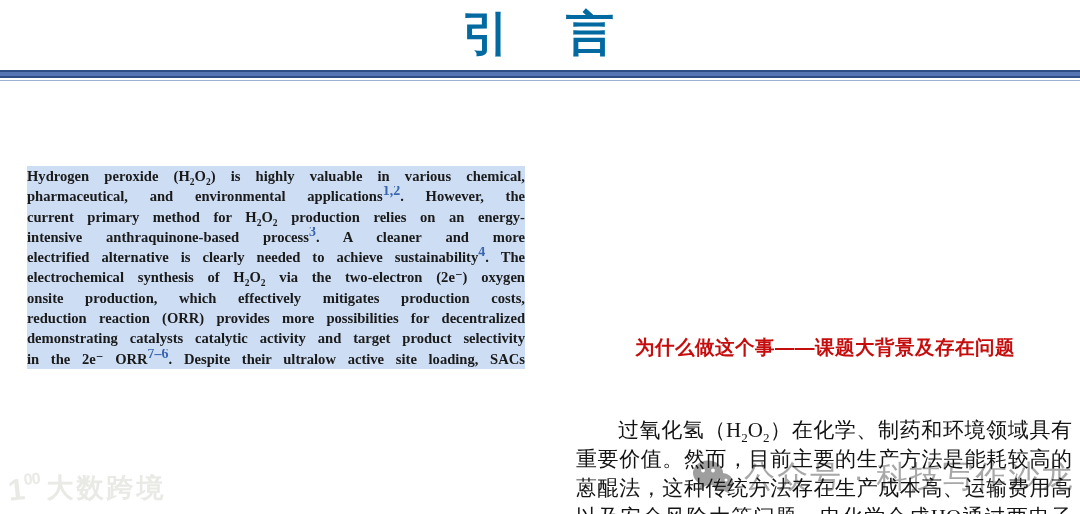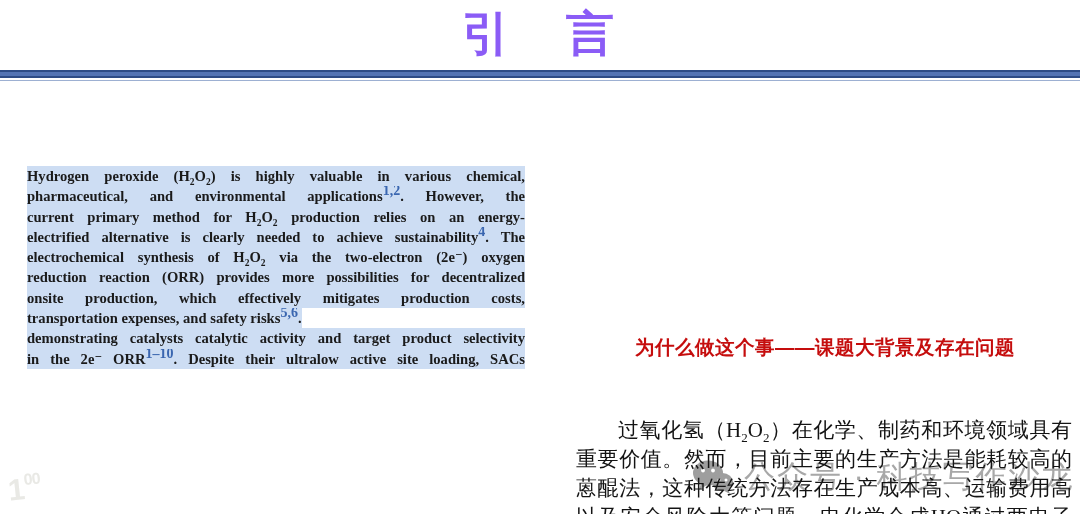--- a/index.html
+++ b/index.html
@@ -3,21 +3,21 @@
 <meta charset="utf-8">
 <style>
   html,body{margin:0;padding:0;background:#ffffff;}
   .slide{
     position:relative;width:1080px;height:514px;background:#ffffff;
     overflow:hidden;font-family:"Liberation Serif","DejaVu Serif",serif;
   }
   
   .title{
     position:absolute;top:2px;left:0;width:100%;text-align:center;
-    font-size:48px;font-weight:bold;color:#8b5cf6;
+    font-size:48px;font-weight:bold;color:#0369a1;
     font-family:"DejaVu Serif","Liberation Serif",serif;
     letter-spacing:4px;
   }
   
   .rule{position:absolute;top:70px;left:0;width:1080px;}
   .rule .a{height:2px;background:var(--rule-dark,#2e4c86);}
   .rule .b{height:4px;background:var(--rule-mid,#5474b4);}
   .rule .c{height:2px;background:var(--rule-dark,#2e4c86);}
   .rule .g{height:2px;background:#ffffff;}
   .rule .d{height:1px;background:#9db0d2;}
@@ -74,20 +74,21 @@
   <div class="rule">
     <div class="a"></div>
     <div class="b"></div>
     <div class="c"></div>
     <div class="g"></div>
     <div class="d"></div>
   </div>
 
   <div class="wm-left">
     <span class="logo"><span>1</span><span class="oo">00</span></span>
+    <span>大数跨境</span>
   </div>
 
   <div class="wm-right">
     <span>
       <svg width="42" height="36" viewBox="0 0 42 36">
         <ellipse cx="16" cy="14" rx="15" ry="12.5" fill="#9e9e9e"></ellipse>
         <path d="M9 24 L7 31 L15 26 Z" fill="#9e9e9e"></path>
         <circle cx="11" cy="11.5" r="1.9" fill="#ffffff"></circle>
         <circle cx="21" cy="11.5" r="1.9" fill="#ffffff"></circle>
         <ellipse cx="30.5" cy="23" rx="10.5" ry="9" fill="#9e9e9e"></ellipse>
@@ -96,25 +97,25 @@
         <circle cx="34" cy="21" r="1.5" fill="#ffffff"></circle>
       </svg>
     </span>
     <span>公众号 · 科技写作沙龙</span>
   </div>
 
   <div class="paper layer">
       <div class="pline just"><span class="hl">Hydrogen peroxide (H<sub>2</sub>O<sub>2</sub>) is highly valuable in various chemical,</span></div>
       <div class="pline just"><span class="hl">pharmaceutical, and environmental applications<sup class="ref">1,2</sup>. However, the</span></div>
       <div class="pline just"><span class="hl">current primary method for H<sub>2</sub>O<sub>2</sub> production relies on an energy-</span></div>
+      <div class="pline just"><span class="hl">intensive anthraquinone-based process<sup class="ref">3</sup>. A cleaner and more</span></div>
       <div class="pline just"><span class="hl">electrified alternative is clearly needed to achieve sustainability<sup class="ref">4</sup>. The</span></div>
       <div class="pline just"><span class="hl">electrochemical synthesis of H<sub>2</sub>O<sub>2</sub> via the two-electron (2e⁻) oxygen</span></div>
+      <div class="pline just"><span class="hl">onsite production, which effectively mitigates production costs,</span></div>
       <div class="pline just"><span class="hl">reduction reaction (ORR) provides more possibilities for decentralized</span></div>
-      <div class="pline just"><span class="hl">onsite production, which effectively mitigates production costs,</span></div>
-      <div class="pline"><span class="hl">transportation expenses, and safety risks<sup class="ref">5,6</sup>.</span></div>
       <div class="pline just"><span class="hl">demonstrating catalysts catalytic activity and target product selectivity</span></div>
-      <div class="pline just"><span class="hl">in the 2e⁻ ORR<sup class="ref">1–10</sup>. Despite their ultralow active site loading, SACs</span></div>
+      <div class="pline just"><span class="hl">in the 2e⁻ ORR<sup class="ref">7–6</sup>. Despite their ultralow active site loading, SACs</span></div>
     </div>
 
   <div class="rheading layer">为什么做这个事——课题大背景及存在问题</div>
   <div class="rp rp1 layer"><span>过氧化氢（H<sub>2</sub>O<sub>2</sub>）在化学、制药和环境领域具有重要价值。然而，目前主要的生产方法是能耗较高的蒽醌法，这种传统方法存在生产成本高、运输费用高以及安全风险大等问题。电化学合成HO通过两电子（2e⁻）氧还原反应（ORR）提供了一种可能的解决方案。</span></div>
 
 </div>
 
 </body></html>

